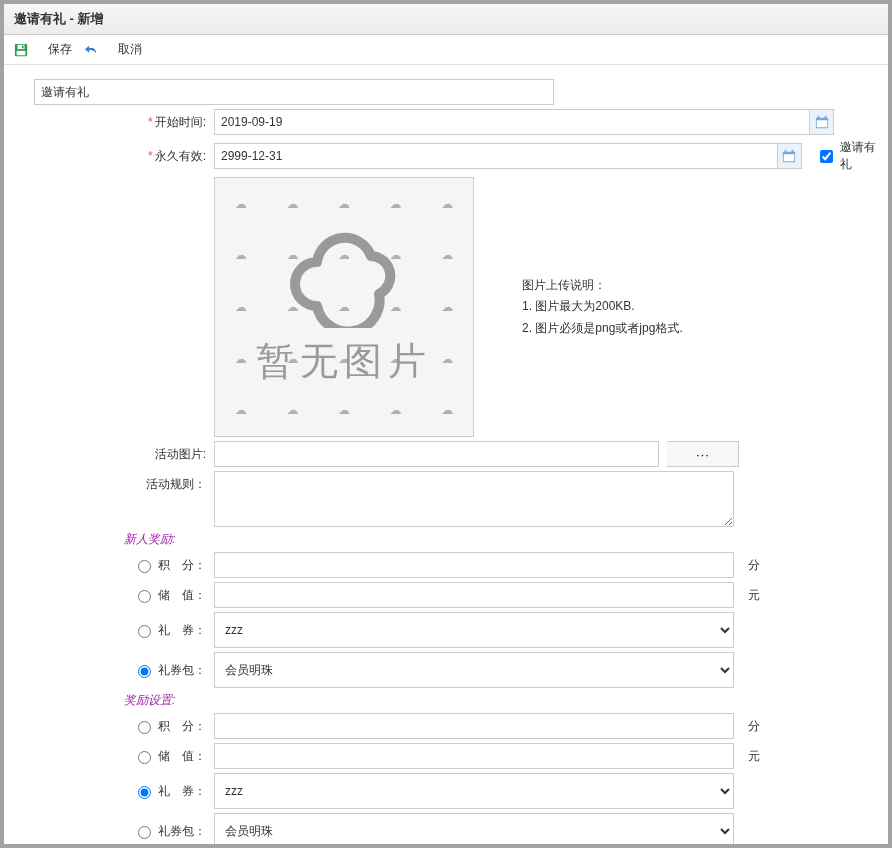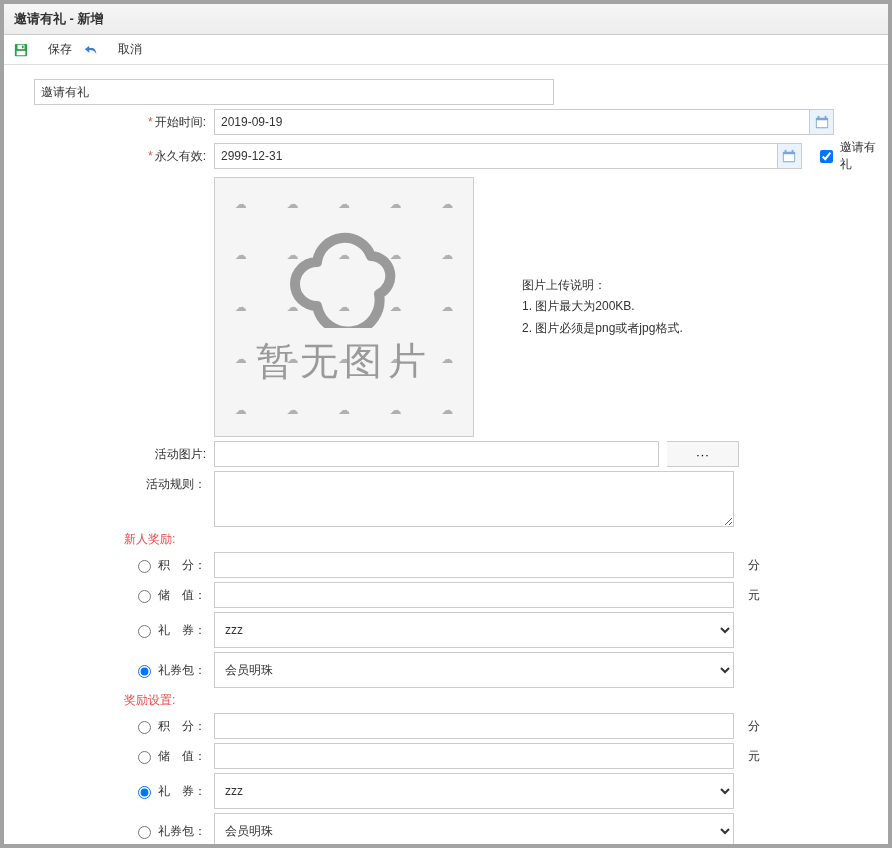--- a/index.html
+++ b/index.html
@@ -160,21 +160,22 @@
     align-items:center;
     justify-content:center;
   }
   textarea { height: 56px; resize: vertical;}
   .section-title {
     font-weight:bold;
     margin:16px 0 4px 90px;
   }
   .subsection-title {
     margin:0 0 2px 90px;
-    color:#ef4444;
+    color:#a21caf;
+    font-style:italic;
   }
   .unit {
     margin-left:6px;
     color:#333;
     width:20px;
   }
   select { height:36px; }
   .status-select {
     width: 520px;
     height:26px;

